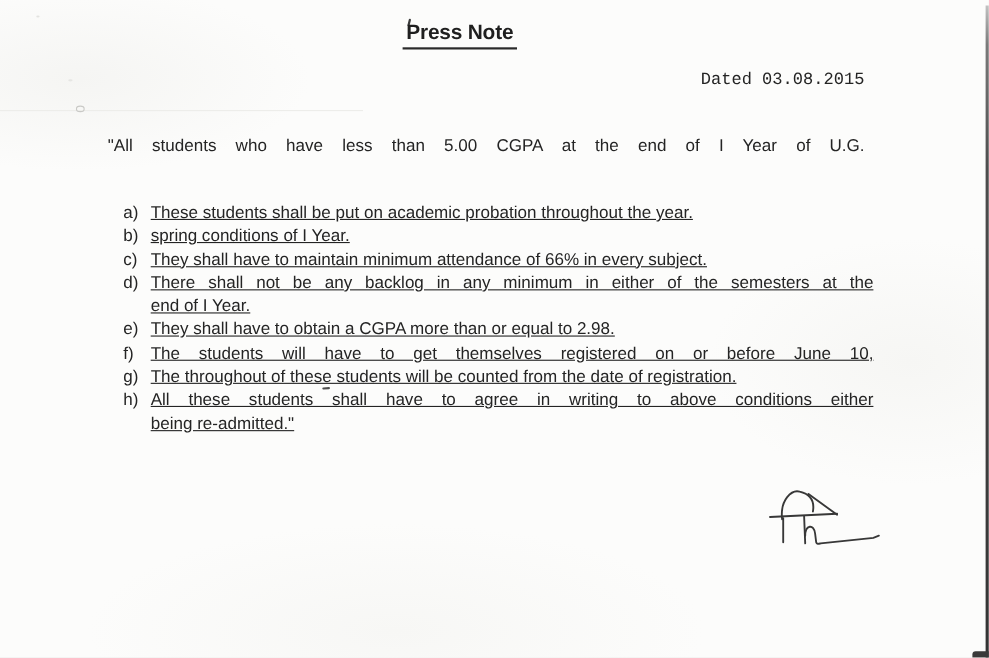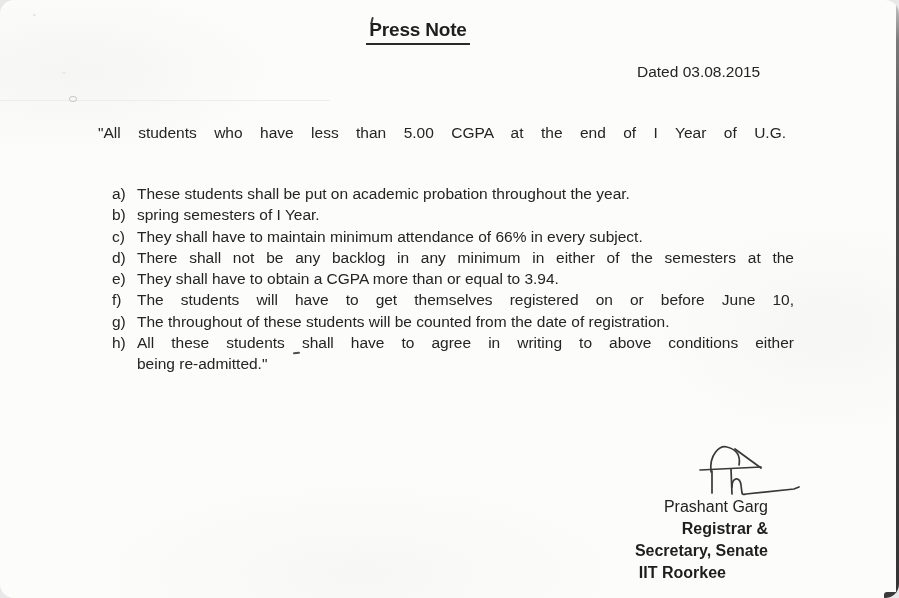--- a/index.html
+++ b/index.html
@@ -7,36 +7,35 @@
     position:relative;
     width:899px;height:598px;
     background:#fcfcfb;
     background-image:
       radial-gradient(ellipse 300px 120px at 8% 12%, #f5f5f3 0%, rgba(245,245,243,0) 70%),
       radial-gradient(ellipse 260px 160px at 92% 55%, #f6f6f4 0%, rgba(246,246,244,0) 70%),
       radial-gradient(ellipse 400px 140px at 40% 96%, #f7f7f5 0%, rgba(247,247,245,0) 70%);
     overflow:hidden;
     font-family:"Liberation Sans","DejaVu Sans",sans-serif;
     color:#262626;
-    border-radius:14px;
   }
   .title-wrap{position:absolute;top:19px;left:0;width:836px;text-align:center;}
   .title{
     display:inline-block;font-size:19px;font-weight:700;letter-spacing:-0.2px;
     color:#1f1f1f;border-bottom:2px solid #2a2a2a;padding:0 3px 2px 3px;
   }
   .title-tick{position:absolute;left:371px;top:17px;width:2px;height:7px;background:#3a3a3a;transform:rotate(14deg);border-radius:1px;}
-  .date-line{position:absolute;left:637px;top:63px;font-size:15.5px;color:#242424;}
+  .date-line{position:absolute;left:637px;top:63px;font-size:15.5px;color:#242424;font-family:Liberation Mono, monospace;}
   .intro{position:absolute;left:98px;top:122px;width:688px;font-size:15.5px;line-height:22px;color:#242424;}
   .jb{text-align:justify;text-align-last:justify;}
   .ln{min-height:21.3px;}
   .conds{position:absolute;left:112px;top:183px;width:682px;font-size:15.5px;line-height:21.3px;color:#242424;}
   .cond{display:flex;align-items:flex-start;}
   .clabel{flex:0 0 25px;}
-  .ctext{flex:1 1 auto;width:657px;}
+  .ctext{flex:1 1 auto;width:657px;text-decoration:underline;}
   .sig-svg{position:absolute;left:670px;top:440px;}
   .sigblock{position:absolute;left:600px;top:496px;width:168px;text-align:right;font-size:16px;line-height:22px;color:#222;}
   .sigblock .bold{font-weight:700;color:#1e1e1e;}
   .sig-inst{padding-right:42px;text-align:right;}
   .crease{position:absolute;left:0;top:100px;width:330px;height:1px;background:#ededea;}
   .speck1{position:absolute;left:69px;top:96px;width:6px;height:4px;border:1px solid #c9c9c6;border-radius:50%;background:transparent;}
   .speck2{position:absolute;left:33px;top:14px;width:3px;height:2px;background:#e3e3e0;border-radius:50%;}
   .speck3{position:absolute;left:62px;top:72px;width:4px;height:2px;background:#e6e6e3;border-radius:50%;}
   .stray-dash{position:absolute;left:293px;top:352px;width:7px;height:2px;background:#4f4f4f;border-radius:1px;transform:rotate(-4deg);}
   .edge-line{
@@ -69,39 +68,40 @@
   <div class="conds">
     <div class="cond">
       <div class="clabel">a)</div>
       <div class="ctext">
           <div class="ln">These students shall be put on academic probation throughout the year.</div>
         </div>
     </div>
     <div class="cond">
       <div class="clabel">b)</div>
       <div class="ctext">
-        <div class="ln">spring semesters of I Year.</div>
+        <div class="ln">spring conditions of I Year.</div>
       </div>
     </div>
     <div class="cond">
       <div class="clabel">c)</div>
       <div class="ctext">
           <div class="ln">They shall have to maintain minimum attendance of 66% in every subject.</div>
         </div>
     </div>
     <div class="cond">
       <div class="clabel">d)</div>
       <div class="ctext">
         <div class="ln jb">There shall not be any backlog in any minimum in either of the semesters at the</div>
+        <div class="ln">end of I Year.</div>
       </div>
     </div>
     <div class="cond">
       <div class="clabel">e)</div>
       <div class="ctext">
-          <div class="ln">They shall have to obtain a CGPA more than or equal to 3.94.</div>
+          <div class="ln">They shall have to obtain a CGPA more than or equal to 2.98.</div>
         </div>
     </div>
     <div class="cond">
       <div class="clabel">f)</div>
       <div class="ctext">
         <div class="ln jb">The students will have to get themselves registered on or before June 10,</div>
       </div>
     </div>
     <div class="cond">
       <div class="clabel">g)</div>
@@ -124,23 +124,17 @@
     <g stroke="#383838" stroke-width="1.7" stroke-linecap="round" fill="none">
       <path d="M41 32 C 39 14, 50 5, 57 7 C 65 9, 71 14, 69 25"></path>
       <path d="M65 9 L 91 28"></path>
       <path d="M30 30 L 91 27"></path>
       <path d="M42 31 L 42 53"></path>
       <path d="M61 29 L 62 54"></path>
       <path d="M62 47 C 62 37, 70 36, 71 45 L 72 53 C 72.5 55, 74 54.5, 76 54 L 124 49 L 129 47"></path>
     </g>
   </svg>
 
-  <div class="sigblock">
-    <div>Prashant Garg</div>
-    <div class="bold">Registrar &amp;</div>
-    <div class="bold">Secretary, Senate</div>
-    <div class="bold sig-inst">IIT Roorkee</div>
-  </div>
 
   <div class="edge-line"></div>
   <div class="corner-blob"></div>
 
 </div>
 
 </body></html>

